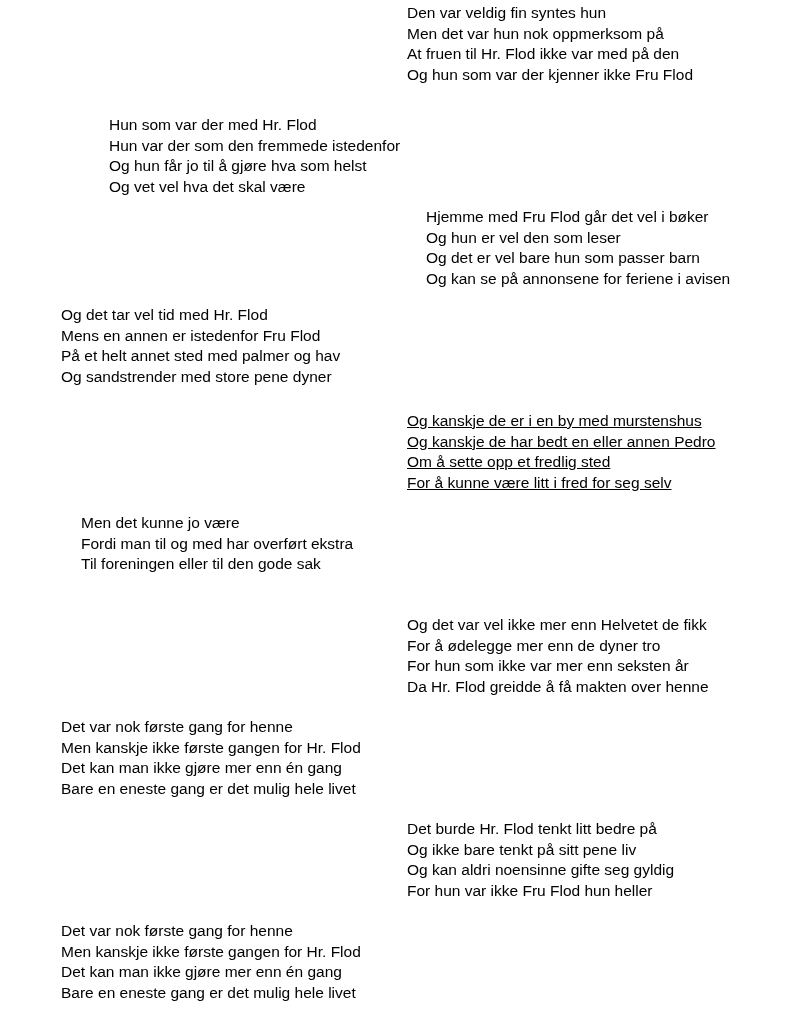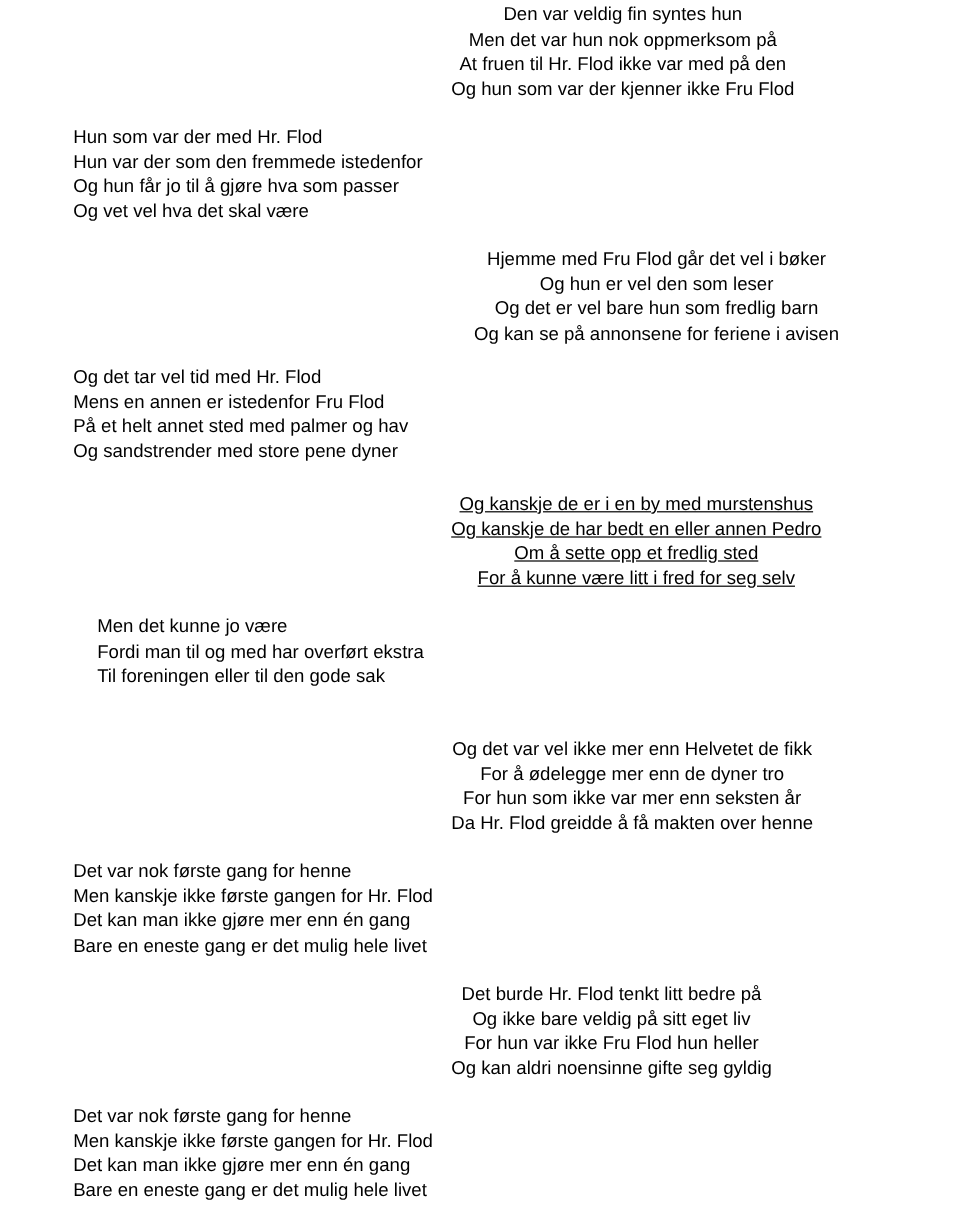--- a/index.html
+++ b/index.html
@@ -24,33 +24,32 @@
     line-height: 20.6px;
     white-space: pre;
   }
   .stanza .line {
     display: block;
   }
   .left {
     left: 61px;
   }
   .right {
-    left: 376px;
-    text-align: center;
+    left: 407px;
   }
 </style>
 </head>
 <body>
 
 <div class="page">
   <div id="stanza-container">
       <div class="stanza right" style="top: 3px;"><span class="line">Den var veldig fin syntes hun</span><span class="line">Men det var hun nok oppmerksom på</span><span class="line">At fruen til Hr. Flod ikke var med på den</span><span class="line">Og hun som var der kjenner ikke Fru Flod</span></div>
-      <div class="stanza left" style="top: 105px;"><span class="line">Hun som var der med Hr. Flod</span><span class="line">Hun var der som den fremmede istedenfor</span><span class="line">Og hun får jo til å gjøre hva som passer</span><span class="line">Og vet vel hva det skal være</span></div>
-      <div class="stanza right" style="top: 207px; margin-left: 19px;"><span class="line">Hjemme med Fru Flod går det vel i bøker</span><span class="line">Og hun er vel den som leser</span><span class="line">Og det er vel bare hun som fredlig barn</span><span class="line">Og kan se på annonsene for feriene i avisen</span></div>
+      <div class="stanza left" style="top: 115px; margin-left: 48px;"><span class="line">Hun som var der med Hr. Flod</span><span class="line">Hun var der som den fremmede istedenfor</span><span class="line">Og hun får jo til å gjøre hva som helst</span><span class="line">Og vet vel hva det skal være</span></div>
+      <div class="stanza right" style="top: 207px; margin-left: 19px;"><span class="line">Hjemme med Fru Flod går det vel i bøker</span><span class="line">Og hun er vel den som leser</span><span class="line">Og det er vel bare hun som passer barn</span><span class="line">Og kan se på annonsene for feriene i avisen</span></div>
       <div class="stanza left" style="top: 305px;"><span class="line">Og det tar vel tid med Hr. Flod</span><span class="line">Mens en annen er istedenfor Fru Flod</span><span class="line">På et helt annet sted med palmer og hav</span><span class="line">Og sandstrender med store pene dyner</span></div>
       <div class="stanza right" style="top: 411px; text-decoration: underline;"><span class="line">Og kanskje de er i en by med murstenshus</span><span class="line">Og kanskje de har bedt en eller annen Pedro</span><span class="line">Om å sette opp et fredlig sted</span><span class="line">For å kunne være litt i fred for seg selv</span></div>
       <div class="stanza left" style="top: 513px; margin-left: 20px;"><span class="line">Men det kunne jo være</span><span class="line">Fordi man til og med har overført ekstra</span><span class="line">Til foreningen eller til den gode sak</span></div>
       <div class="stanza right" style="top: 615px;"><span class="line">Og det var vel ikke mer enn Helvetet de fikk</span><span class="line">For å ødelegge mer enn de dyner tro</span><span class="line">For hun som ikke var mer enn seksten år</span><span class="line">Da Hr. Flod greidde å få makten over henne</span></div>
       <div class="stanza left" style="top: 717px;"><span class="line">Det var nok første gang for henne</span><span class="line">Men kanskje ikke første gangen for Hr. Flod</span><span class="line">Det kan man ikke gjøre mer enn én gang</span><span class="line">Bare en eneste gang er det mulig hele livet</span></div>
-      <div class="stanza right" style="top: 819px;"><span class="line">Det burde Hr. Flod tenkt litt bedre på</span><span class="line">Og ikke bare veldig på sitt eget liv</span><span class="line">For hun var ikke Fru Flod hun heller</span><span class="line">Og kan aldri noensinne gifte seg gyldig</span></div>
+      <div class="stanza right" style="top: 819px;"><span class="line">Det burde Hr. Flod tenkt litt bedre på</span><span class="line">Og ikke bare tenkt på sitt pene liv</span><span class="line">Og kan aldri noensinne gifte seg gyldig</span><span class="line">For hun var ikke Fru Flod hun heller</span></div>
       <div class="stanza left" style="top: 921px;"><span class="line">Det var nok første gang for henne</span><span class="line">Men kanskje ikke første gangen for Hr. Flod</span><span class="line">Det kan man ikke gjøre mer enn én gang</span><span class="line">Bare en eneste gang er det mulig hele livet</span></div>
     </div>
 </div>
 
 </body></html>

